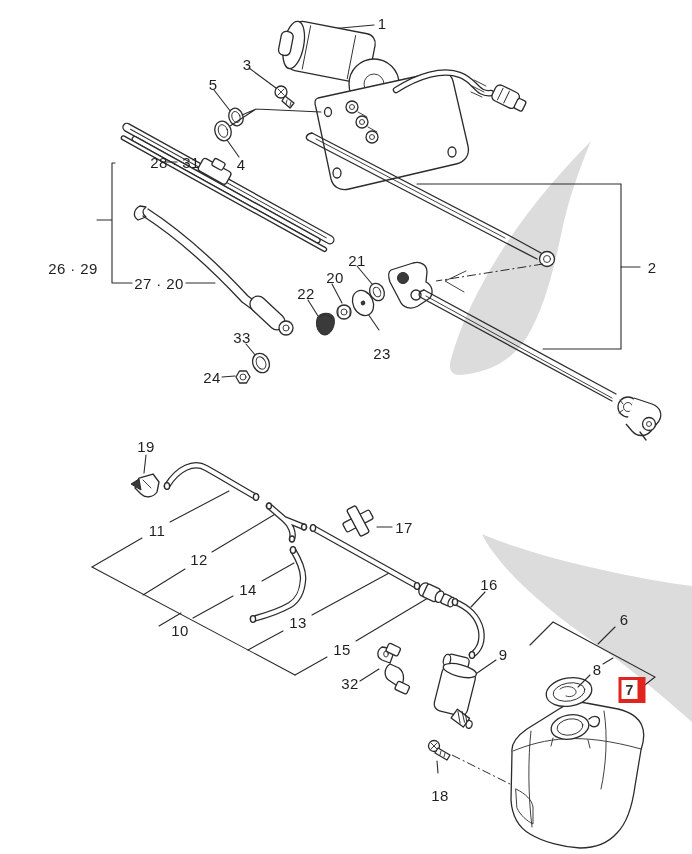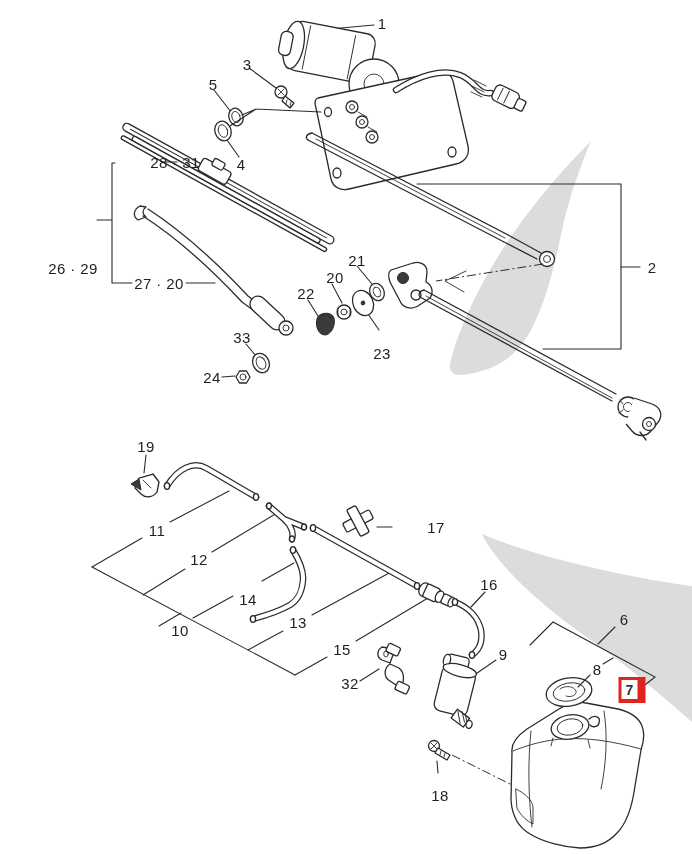--- a/index.html
+++ b/index.html
@@ -330,25 +330,25 @@
       <span class="callout" style="left: 242px; top: 337px;">33</span>
       <span class="callout" style="left: 212px; top: 377px;">24</span>
       <span class="callout" style="left: 306px; top: 293px;">22</span>
       <span class="callout" style="left: 335px; top: 277px;">20</span>
       <span class="callout" style="left: 357px; top: 260px;">21</span>
       <span class="callout" style="left: 382px; top: 353px;">23</span>
       <span class="callout" style="left: 652px; top: 267px;">2</span>
       <span class="callout" style="left: 146px; top: 446px;">19</span>
       <span class="callout" style="left: 157px; top: 530px;">11</span>
       <span class="callout" style="left: 199px; top: 559px;">12</span>
-      <span class="callout" style="left: 248px; top: 589px; margin-top: 10px;">14</span>
+      <span class="callout" style="left: 248px; top: 589px;">14</span>
       <span class="callout" style="left: 149px; top: 630px; margin-left: 31px;">10</span>
       <span class="callout" style="left: 298px; top: 622px;">13</span>
       <span class="callout" style="left: 342px; top: 649px;">15</span>
-      <span class="callout" style="left: 404px; top: 527px; margin-left: 32px;">17</span>
+      <span class="callout" style="left: 404px; top: 527px;">17</span>
       <span class="callout" style="left: 489px; top: 584px;">16</span>
       <span class="callout" style="left: 350px; top: 683px;">32</span>
       <span class="callout" style="left: 503px; top: 654px;">9</span>
       <span class="callout" style="left: 624px; top: 619px;">6</span>
       <span class="callout" style="left: 597px; top: 669px;">8</span>
       <div class="callout hl" style="left: 632px; top: 690px;">
         <span class="hl-inner">7</span>
       </div>
       <span class="callout" style="left: 440px; top: 783px; margin-top: 12px;">18</span>
     </div>

